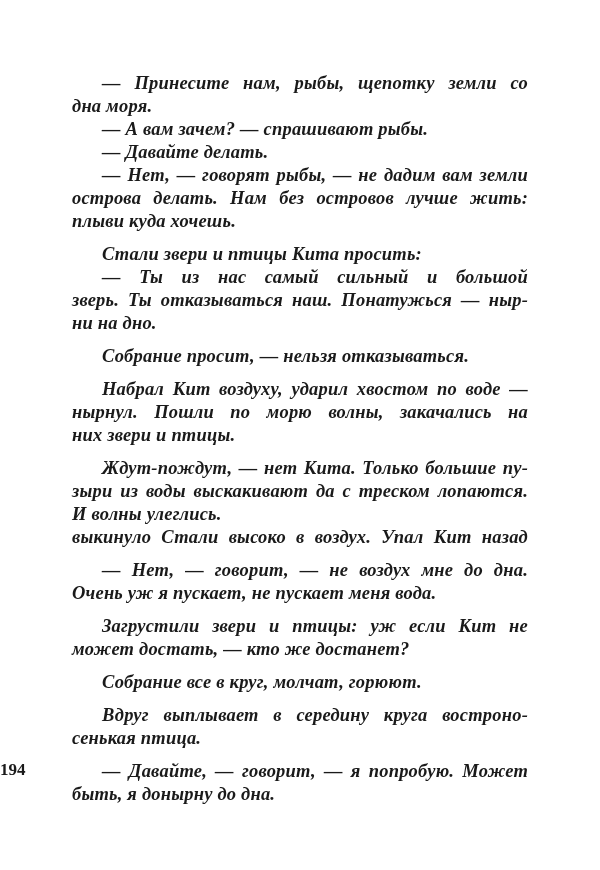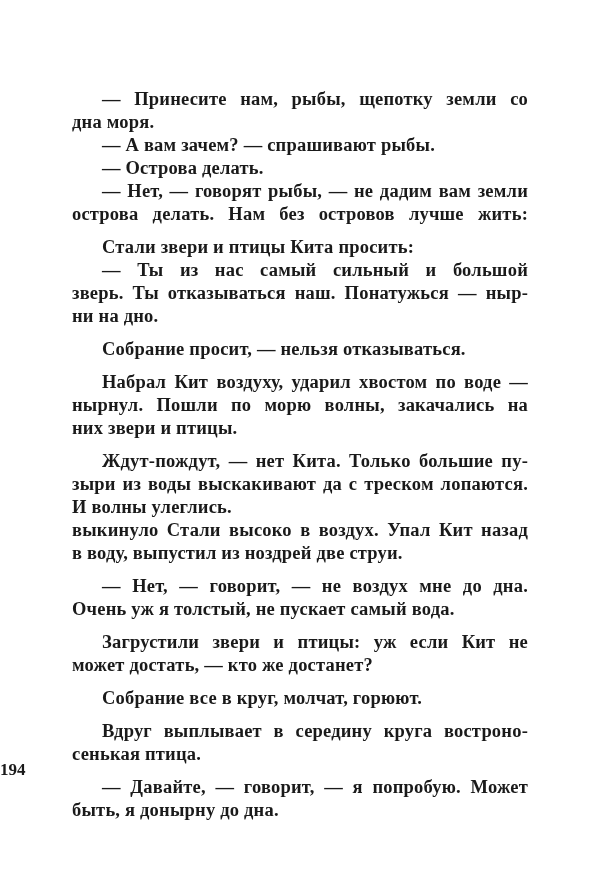--- a/index.html
+++ b/index.html
@@ -3,21 +3,21 @@
 <meta charset="utf-8">
 <style>
   html, body { margin: 0; padding: 0; }
   body {
     width: 600px; height: 870px; background: #ffffff;
     position: relative; overflow: hidden;
     font-family: "Liberation Serif", "DejaVu Serif", serif;
     color: #1a1a1a;
   }
   .page-text {
-    position: absolute; left: 72px; top: 88px; width: 456px;
+    position: absolute; left: 72px; top: 72px; width: 456px; font-style: italic;
   }
   .line {
     height: 23px; line-height: 23px;
     font-size: 18.5px; font-weight: bold;
     white-space: nowrap;
     text-align: justify; text-align-last: justify;
     letter-spacing: 0.2px;
   }
   .line.last { text-align-last: left; }
   .line.indent { padding-left: 30px; }
@@ -27,38 +27,38 @@
     text-align: left; font-size: 17px; font-weight: bold;
   }
 </style>
 </head>
 <body>
 
 <div class="page-text">
   <div class="line indent">— Принесите нам, рыбы, щепотку земли со</div>
   <div class="line last">дна моря.</div>
   <div class="line indent last">— А вам зачем? — спрашивают рыбы.</div>
-  <div class="line indent last">— Острова делать.</div>
+  <div class="line indent last">— Давайте делать.</div>
   <div class="line indent">— Нет, — говорят рыбы, — не дадим вам земли</div>
   <div class="line">острова делать. Нам без островов лучше жить:</div>
+  <div class="line last">плыви куда хочешь.</div>
   <div class="line indent last gap">Стали звери и птицы Кита просить:</div>
   <div class="line indent">— Ты из нас самый сильный и большой</div>
   <div class="line">зверь. Ты отказываться наш. Понатужься — ныр-</div>
   <div class="line last">ни на дно.</div>
   <div class="line indent last gap">Собрание просит, — нельзя отказываться.</div>
   <div class="line indent gap">Набрал Кит воздуху, ударил хвостом по воде —</div>
   <div class="line">нырнул. Пошли по морю волны, закачались на</div>
   <div class="line last">них звери и птицы.</div>
   <div class="line indent gap">Ждут-пождут, — нет Кита. Только большие пу-</div>
   <div class="line">зыри из воды выскакивают да с треском лопаются.</div>
   <div class="line last">И волны улеглись.</div>
   <div class="line">выкинуло Стали высоко в воздух. Упал Кит назад</div>
-  <div class="line last">в воду, выпустил из ноздрей две струи.</div>
   <div class="line indent gap">— Нет, — говорит, — не воздух мне до дна.</div>
-  <div class="line last">Очень уж я толстый, не пускает самый вода.</div>
+  <div class="line last">Очень уж я пускает, не пускает меня вода.</div>
   <div class="line indent gap">Загрустили звери и птицы: уж если Кит не</div>
   <div class="line last">может достать, — кто же достанет?</div>
   <div class="line indent last gap">Собрание все в круг, молчат, горюют.</div>
   <div class="line indent gap">Вдруг выплывает в середину круга востроно-</div>
   <div class="line last">сенькая птица.</div>
   <div class="line indent gap">— Давайте, — говорит, — я попробую. Может</div>
   <div class="line last">быть, я донырну до дна.</div>
 </div>
 
 <div class="page-number">194</div>

